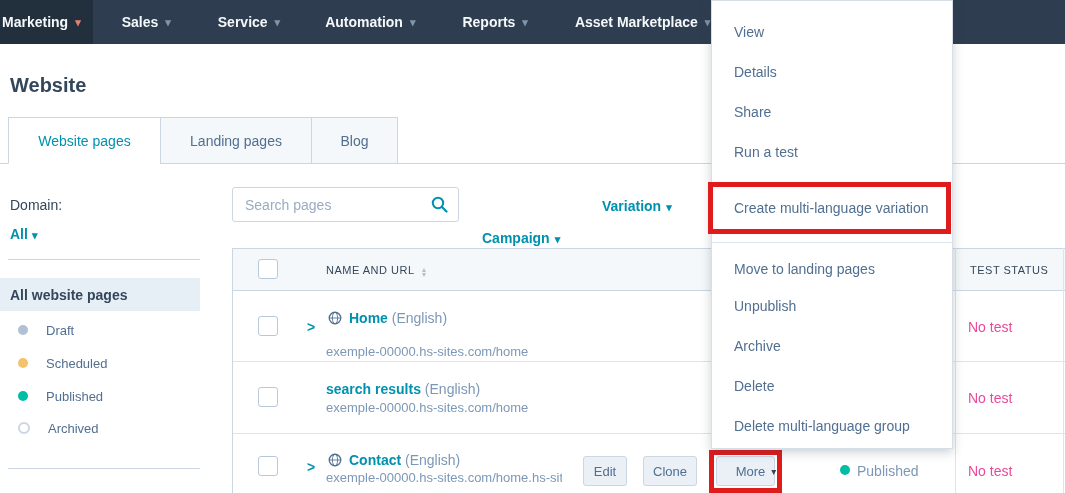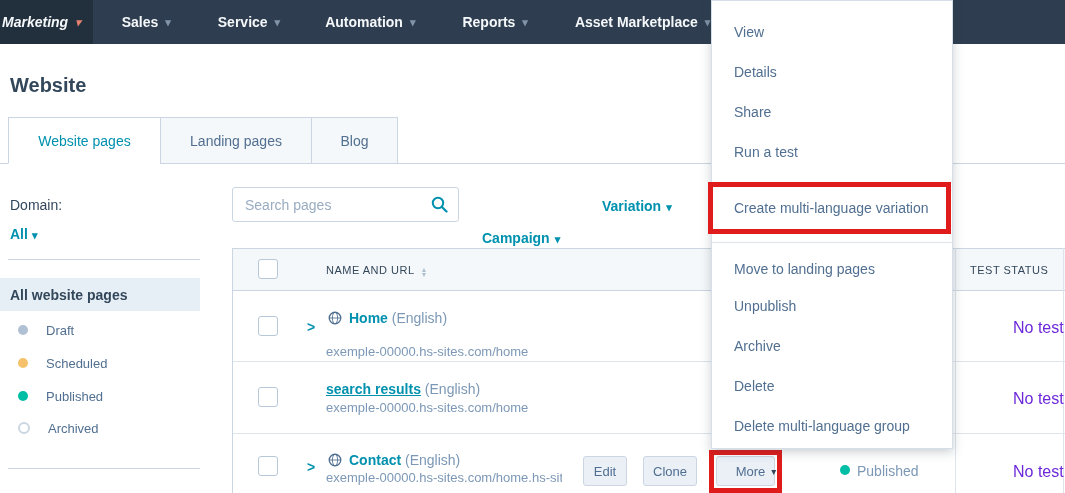--- a/index.html
+++ b/index.html
@@ -4,21 +4,21 @@
 <style>
   html,body{margin:0;padding:0;}
   body{
     width:1065px;height:493px;position:relative;overflow:hidden;
     background:#ffffff;font-family:"Liberation Sans",sans-serif;
     -webkit-font-smoothing:antialiased;
   }
   
   .topnav{position:absolute;top:0;left:0;width:1065px;height:44px;background:#2e3d4f;display:flex;align-items:stretch;z-index:3;}
   .nav-item{display:flex;align-items:center;gap:7px;padding:0 17px;color:#f5f8fa;font-size:14px;font-weight:bold;cursor:pointer;}
-  .nav-item.active{background:#222f3d;padding:0 12px 0 2px;font-style:italic;}
+  .nav-item.active{background:#222f3d;padding:0 12px 0 2px;}
   .nav-caret{font-size:11px;color:#8194a9;}
   .nav-item.active .nav-caret{color:#e5826e;}
   
   .page-title{position:absolute;top:74px;left:10px;font-size:20px;font-weight:bold;color:#33475b;}
   
   .tabline{position:absolute;top:163px;left:0;width:1065px;height:0;border-top:1px solid #cbd6e2;z-index:1;}
   .tabs{position:absolute;top:117px;left:8px;display:flex;z-index:2;align-items:flex-end;}
   .tab{box-sizing:border-box;height:47px;display:flex;align-items:center;justify-content:center;
        font-size:14px;color:#516f90;background:#f5f8fa;border:1px solid #cbd6e2;margin-right:-1px;cursor:pointer;}
   .tab.active{background:#fff;border-bottom:1px solid #fff;color:#0091ae;}
@@ -50,24 +50,24 @@
               border-top:1px solid #cbd6e2;border-bottom:1px solid #cbd6e2;}
   .col-line{position:absolute;top:248px;width:1px;height:245px;background:#dfe3eb;}
   .row-sep{position:absolute;left:233px;width:832px;height:1px;background:#dfe3eb;}
   .checkbox{position:absolute;width:20px;height:20px;box-sizing:border-box;border:1px solid #b9c8d8;border-radius:3px;background:#fff;cursor:pointer;}
   .col-title{position:absolute;font-size:11px;letter-spacing:.5px;color:#33475b;}
   .sort{display:inline-flex;flex-direction:column;line-height:5px;font-size:7px;color:#b0c1d4;vertical-align:2px;margin-left:6px;cursor:pointer;}
   .chev{position:absolute;font-size:14px;font-weight:bold;color:#0091ae;cursor:pointer;}
   .globe{position:absolute;display:flex;}
   .page-name{position:absolute;font-size:14px;white-space:nowrap;}
   .page-name a{font-weight:bold;color:#0091ae;text-decoration:none;cursor:pointer;}
-  .page-name a.underline{text-decoration:underline;}
+  .page-name a.underline{}
   .page-name .lang{color:#7c98b6;font-weight:normal;}
   .page-url{position:absolute;font-size:13px;color:#7c98b6;white-space:nowrap;overflow:hidden;}
-  .no-test{position:absolute;left:1013px;font-size:16px;color:#6d28d9;}
+  .no-test{position:absolute;left:968px;font-size:14px;color:#ec4899;}
   .btn{position:absolute;box-sizing:border-box;height:30px;background:#eaf0f6;border:1px solid #cbd6e2;border-radius:3px;
        font-size:13px;color:#506e91;display:flex;align-items:center;justify-content:center;cursor:pointer;gap:6px;}
   .btn .nav-caret{color:#33475b;font-size:10px;}
   .pub-dot{position:absolute;left:840px;width:10px;height:10px;border-radius:50%;background:#00bda5;}
   .pub-label{position:absolute;left:857px;font-size:14px;color:#7c98b6;}
   
   .menu{position:absolute;left:711px;top:0;width:242px;height:449px;box-sizing:border-box;background:#fff;
         border:1px solid #d6dfe8;box-shadow:0 3px 10px rgba(45,62,80,.25);z-index:10;}
   .menu-item{position:absolute;left:22px;height:20px;line-height:20px;font-size:14px;color:#516f90;white-space:nowrap;cursor:pointer;}
   .menu-divider{position:absolute;left:0;top:241px;width:240px;height:1px;background:#dfe3eb;}

